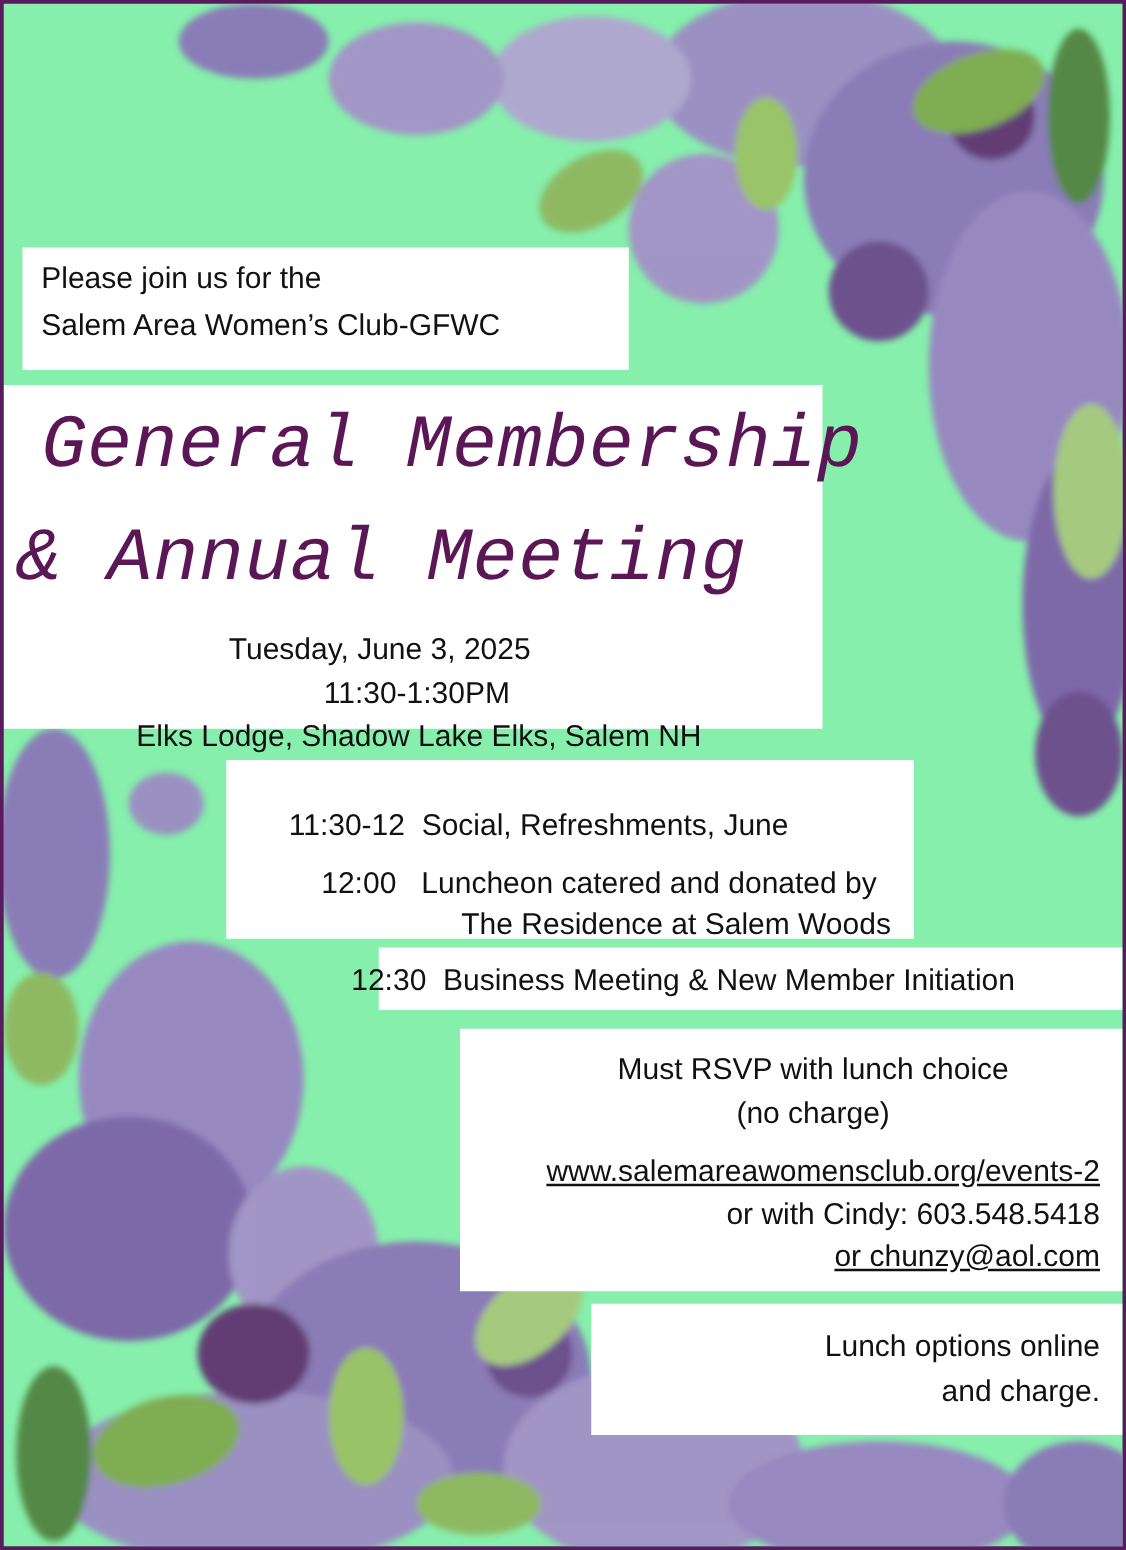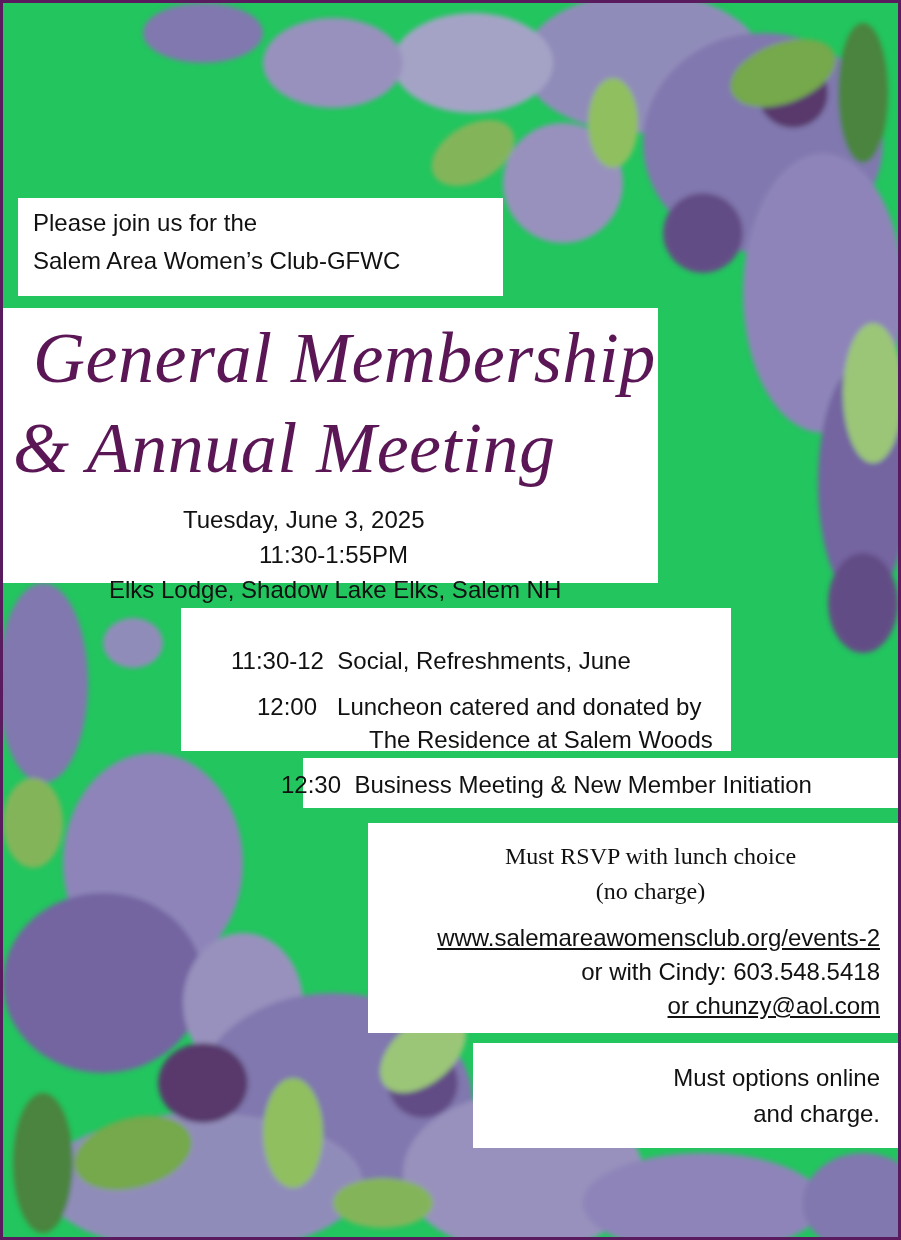--- a/index.html
+++ b/index.html
@@ -1,33 +1,33 @@
 <!DOCTYPE html>
 <html><head>
 <meta charset="utf-8">
 <style>
   html, body { margin:0; padding:0; }
   body { width:901px; height:1240px; overflow:hidden; background:#fff; }
   .flyer {
     position:relative; width:901px; height:1240px; box-sizing:border-box;
-    border:3px solid #5a1a5e; background:#22c55e; overflow:hidden;
+    border:3px solid #5a1a5e; background:#86efac; overflow:hidden;
     font-family:"Liberation Sans", "DejaVu Sans", sans-serif; color:#111;
   }
   .decor { position:absolute; inset:0; pointer-events:none; }
   .panel { position:absolute; background:#ffffff; }
   .txt { position:absolute; white-space:nowrap; font-size:24px; line-height:30px; }
   .script {
     position:absolute; white-space:nowrap;
-    font-family:Liberation Serif, serif;
-    font-style:italic; color:#5b1656; font-size:72px; line-height:70px;
+    font-family:Liberation Mono, monospace;
+    font-style:italic; color:#5b1656; font-size:60px; line-height:70px;
     letter-spacing:0.5px;
   }
   .link { text-decoration:underline; color:#111; }
   .right { text-align:right; }
-  .center { text-align:center;font-family:Liberation Serif, serif; }
+  .center { text-align:center; }
 </style>
 </head>
 <body>
 
 <div class="flyer">
 
   <svg class="decor" viewBox="0 0 901 1240" width="901" height="1240">
     <defs>
       <filter id="blur" x="-20%" y="-20%" width="140%" height="140%">
           <feGaussianBlur stdDeviation="2.5"></feGaussianBlur>
@@ -83,36 +83,36 @@
   <div class="panel" style="left:365px;top:820px;width:530px;height:210px;"></div>
   <div class="panel" style="left:470px;top:1040px;width:425px;height:105px;"></div>
 
   <div class="txt" style="left:30px;top:205px;">Please join us for the</div>
   <div class="txt" style="left:30px;top:243px;">Salem Area Women’s Club-GFWC</div>
 
   <div class="script" style="left:30px;top:320px;">General Membership</div>
   <div class="script" style="left:10px;top:410px;">&amp; Annual Meeting</div>
 
   <div class="txt" style="left:180px;top:502px;">Tuesday, June 3, 2025</div>
-  <div class="txt" style="left:256px;top:537px;">11:30-1:55PM</div>
+  <div class="txt" style="left:256px;top:537px;">11:30-1:30PM</div>
   <div class="txt" style="left:106px;top:572px;">Elks Lodge, Shadow Lake Elks, Salem NH</div>
 
   <div class="txt" style="left:228px;top:643px;">
     <span>11:30-12</span>&nbsp;&nbsp;<span>Social, Refreshments, June</span>
   </div>
   <div class="txt" style="left:254px;top:689px;">
     <span>12:00</span>&nbsp;&nbsp;&nbsp;<span>Luncheon catered and donated by</span>
   </div>
   <div class="txt" style="left:366px;top:722px;">The Residence at Salem Woods</div>
   <div class="txt" style="left:278px;top:767px;">
     <span>12:30</span>&nbsp;&nbsp;<span>Business Meeting &amp; New Member Initiation</span>
   </div>
 
   <div class="txt center" style="left:420px;width:455px;top:838px;">Must RSVP with lunch choice</div>
   <div class="txt center" style="left:420px;width:455px;top:873px;">(no charge)</div>
   <div class="txt right link" style="left:360px;width:517px;top:920px;">www.salemareawomensclub.org/events-2</div>
   <div class="txt right" style="left:420px;width:457px;top:954px;">or with Cindy: 603.548.5418</div>
   <div class="txt right" style="left:420px;width:457px;top:988px;text-decoration:underline;">or chunzy@aol.com</div>
 
-  <div class="txt right" style="left:420px;width:457px;top:1060px;">Must options online</div>
+  <div class="txt right" style="left:420px;width:457px;top:1060px;">Lunch options online</div>
   <div class="txt right" style="left:420px;width:457px;top:1096px;">and charge.</div>
 
 </div>
 
 </body></html>

